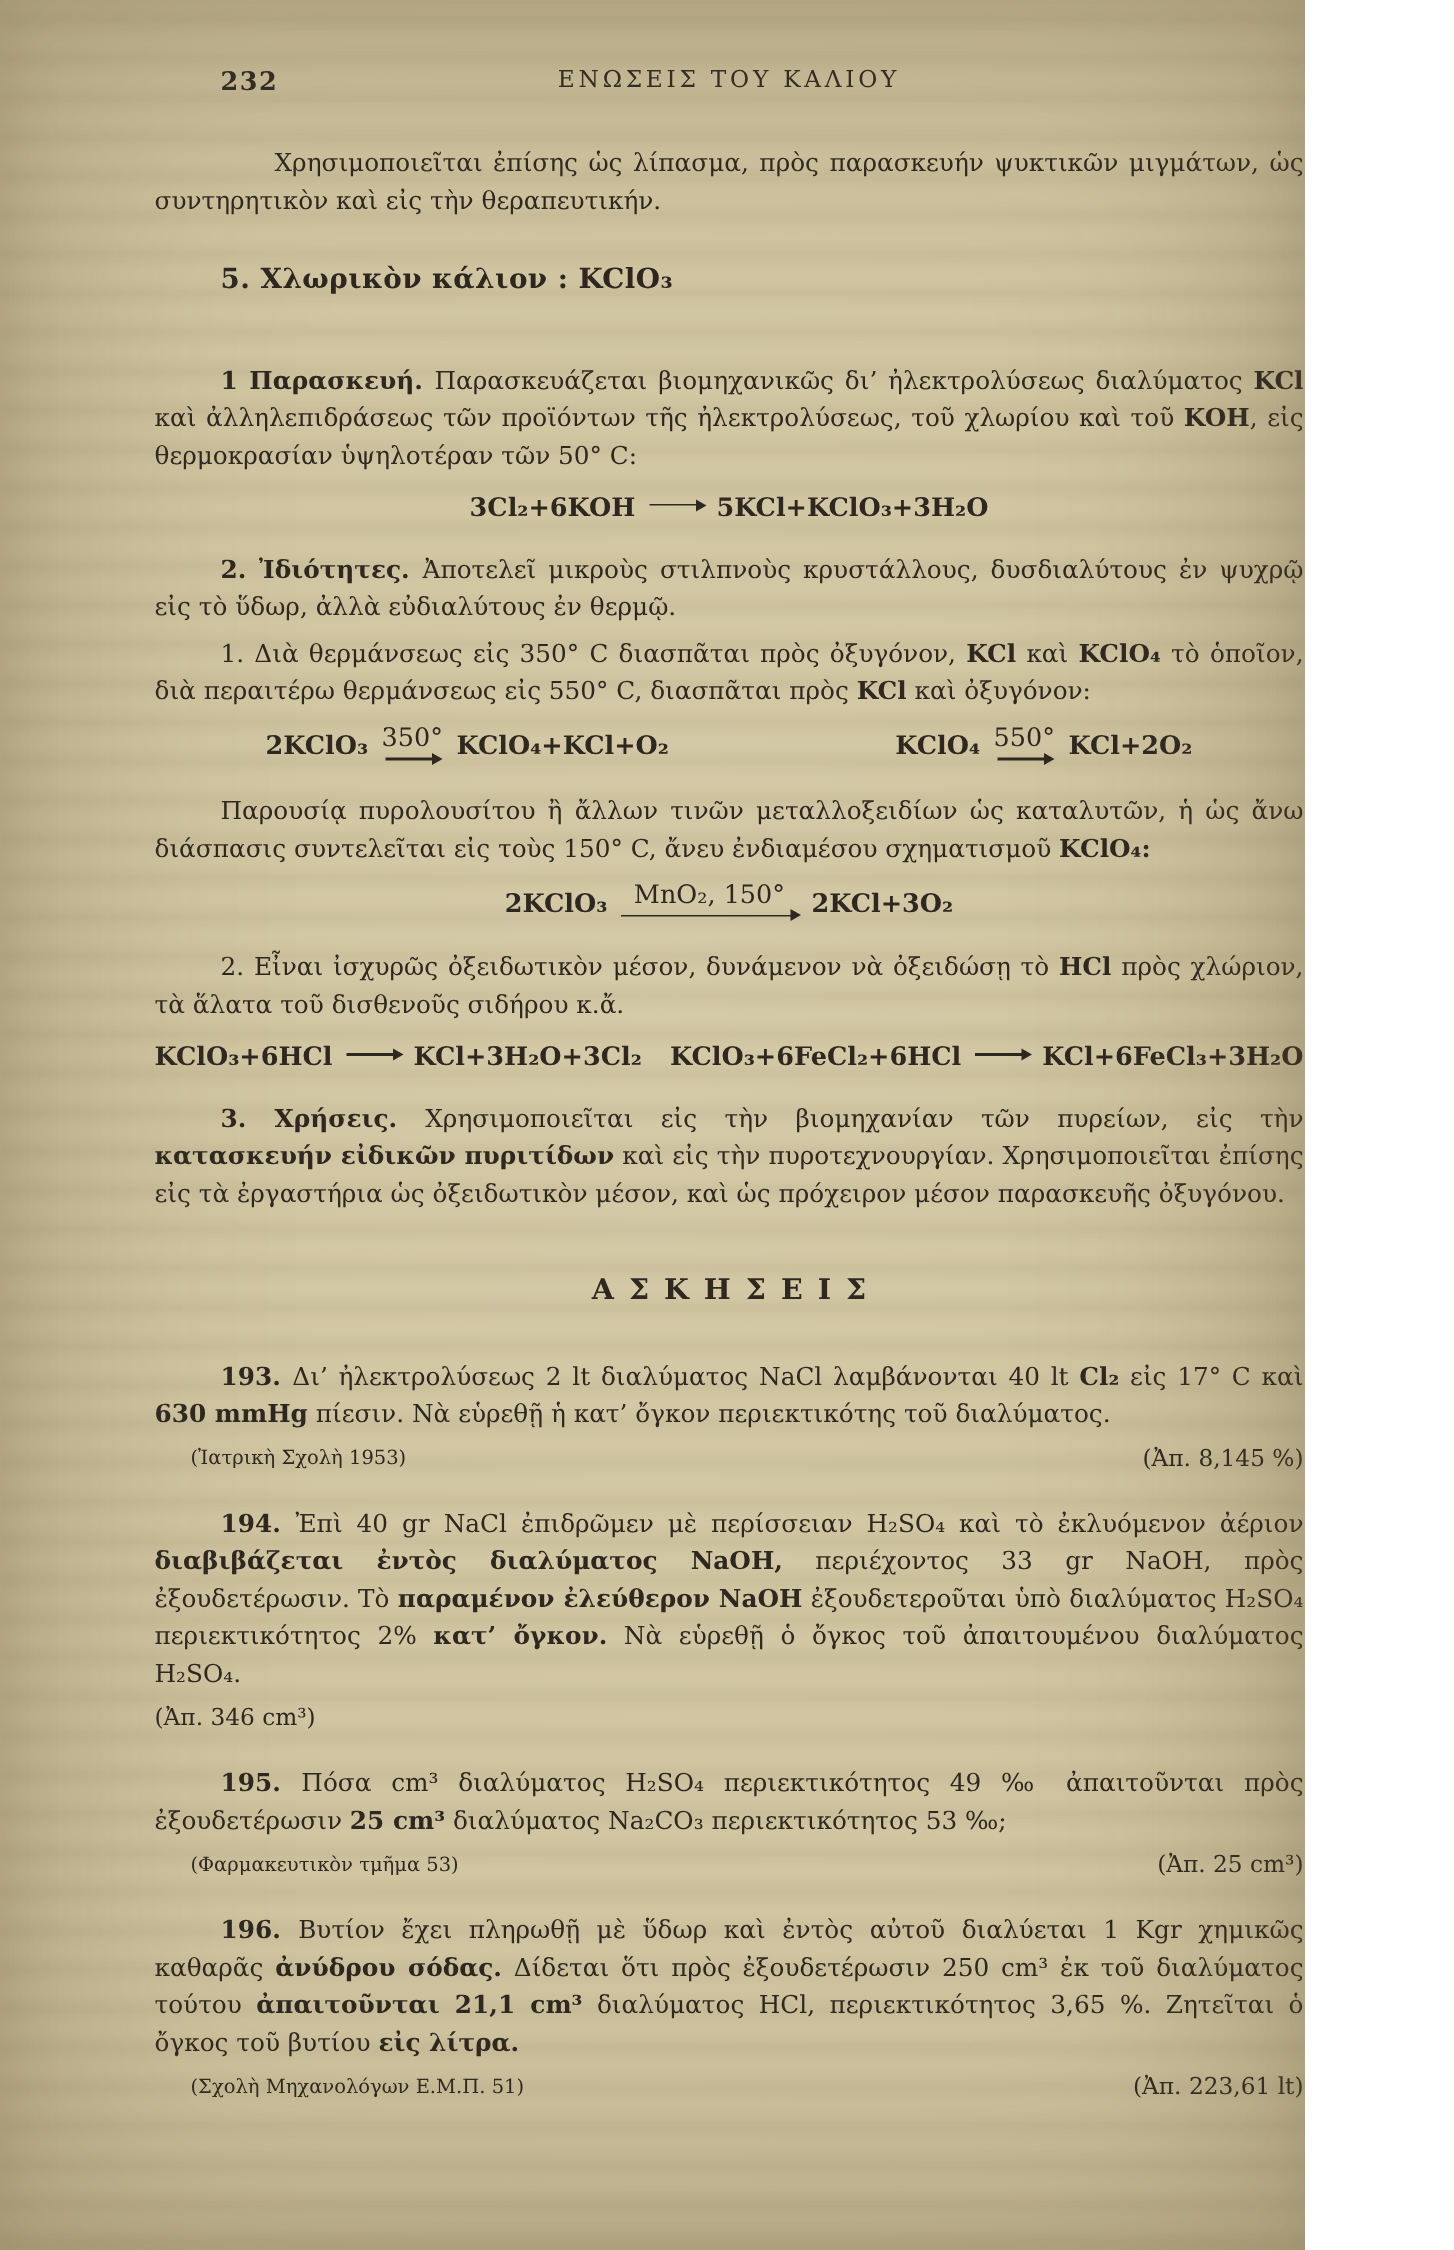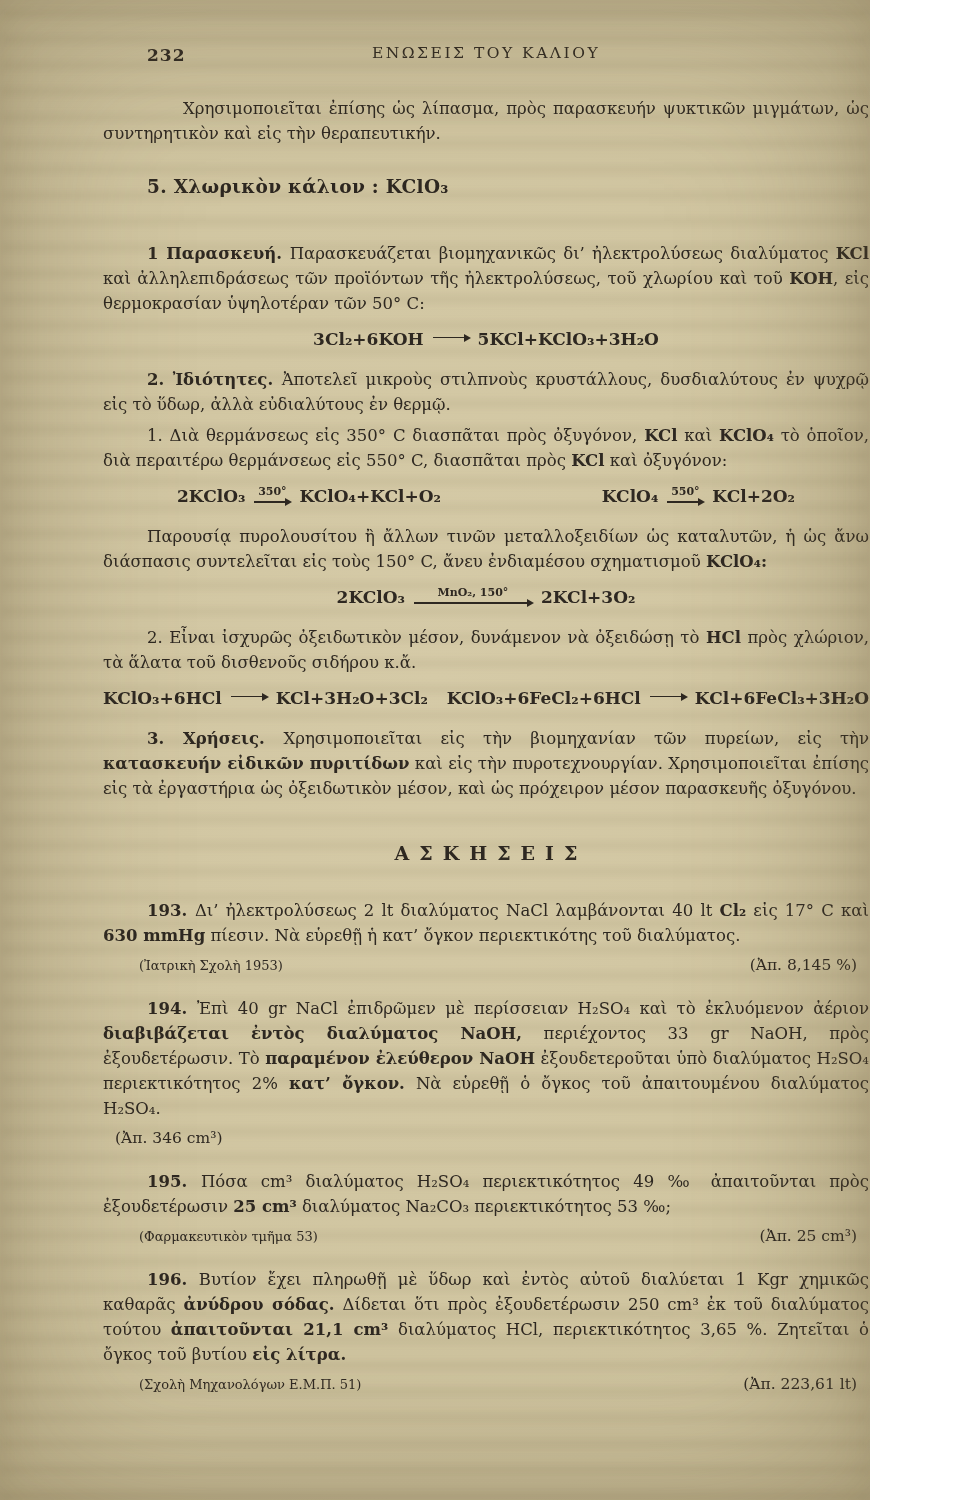--- a/index.html
+++ b/index.html
@@ -45,36 +45,36 @@
   
   .eq-row { display:flex; align-items:flex-end; margin:11px 0 15px; }
   .eq-row.center { justify-content:center; }
   .eq-row.pair { justify-content:space-between; padding:0 74px; }
   .eq-row.pair-wide { justify-content:space-between; padding:0; }
   .eq { font-weight:bold; font-size:17px; white-space:nowrap; }
   .rxn-arrow {
     display:inline-flex; flex-direction:column; align-items:center;
     vertical-align:middle; margin:0 9px;
   }
-  .rxn-label { font-size:11px; font-weight:bold; line-height:1; margin-bottom:4px; white-space:nowrap; }
+  .rxn-label { font-size:17px; font-weight:normal; line-height:1; margin-bottom:4px; white-space:nowrap; }
   .rxn-label:empty { display:none; }
   .rxn-line { position:relative; height:1.6px; background:#2e2821; width:36px; margin-bottom:6px; }
   .rxn-line.w-lg { width:118px; }
   .rxn-line::after {
     content:''; position:absolute; right:-2px; top:50%; transform:translateY(-50%);
     border-left:7px solid #2e2821; border-top:4px solid transparent; border-bottom:4px solid transparent;
   }
 
   
   .exercises-heading {
     text-align:center; font-size:19px; font-weight:bold;
     letter-spacing:10px; text-indent:10px; margin:40px 0 32px;
   }
   .exercise p { margin-bottom:2px; }
-  .ex-footer { display:flex; justify-content:space-between; align-items:flex-start; margin:5px 12px 18px; }
+  .ex-footer { display:flex; justify-content:space-between; align-items:flex-start; margin:5px 0 18px; }
   .ex-source { font-size:13px; padding-left:24px; }
   .ex-answer { font-size:15.5px; }
 </style>
 </head>
 <body>
 
 <div class="page">
   <div class="bleed"></div>
 
   <header class="running-head">

